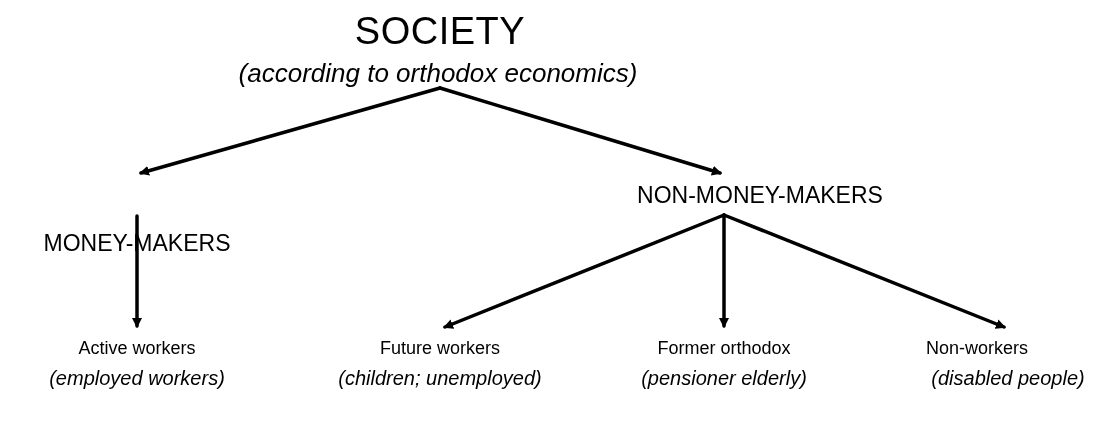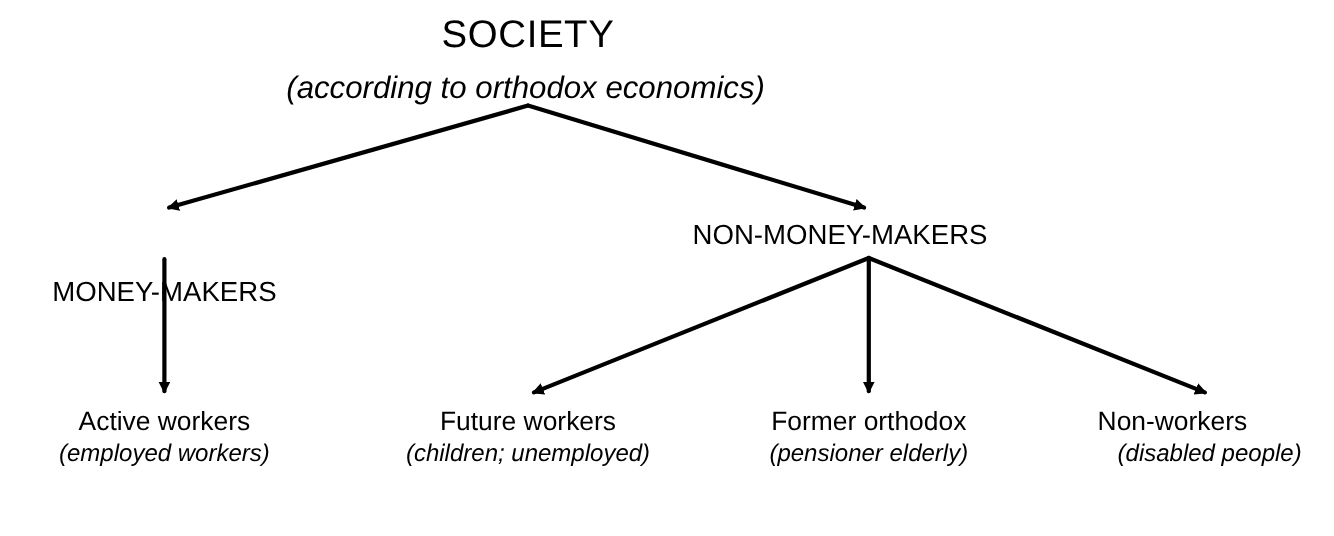--- a/index.html
+++ b/index.html
@@ -1,21 +1,21 @@
 <!DOCTYPE html>
 <html><head>
   <meta charset="utf-8">
   <style>
     html, body { margin: 0; padding: 0; background: #ffffff; }
     body { width: 1112px; height: 447px; position: relative; overflow: hidden; font-family: "Liberation Sans", sans-serif; color: #000; }
     .node { position: absolute; text-align: center; white-space: nowrap; transform: translateX(-50%); }
-    .title { font-size: 32px; top: 10px; left: 440px; letter-spacing: 0.5px; }
+    .title { font-size: 38px; top: 10px; left: 440px; letter-spacing: 0.5px; }
     .subtitle { font-size: 26px; font-style: italic; top: 58px; left: 438px; }
     .mid { font-size: 23px; top: 182px; }
-    .leaf { font-size: 22px; top: 338px; }
+    .leaf { font-size: 18px; top: 338px; }
     .leaf-sub { font-size: 20px; font-style: italic; top: 367px; }
     svg.arrows { position: absolute; left: 0; top: 0; }
   </style>
 </head>
 <body>
 
 <svg class="arrows" width="1112" height="447" viewBox="0 0 1112 447">
   <defs>
     <marker id="ah" markerWidth="10" markerHeight="10" refX="8" refY="5" orient="auto" markerUnits="userSpaceOnUse">
       <path d="M0,0 L10,5 L0,10 Z" fill="#000"></path>
@@ -28,21 +28,21 @@
     <line x1="724" y1="215" x2="445" y2="327" marker-end="url(#ah)"></line>
     <line x1="724" y1="215" x2="724" y2="326" marker-end="url(#ah)"></line>
     <line x1="724" y1="215" x2="1004" y2="327" marker-end="url(#ah)"></line>
   </g>
 </svg>
 
 <div class="node title">SOCIETY</div>
 <div class="node subtitle">(according to orthodox economics)</div>
 
 <div class="node mid" style="left:137px;margin-top:48px;">MONEY-MAKERS</div>
-<div class="node mid" style="left:700px;">NON-MONEY-MAKERS</div>
+<div class="node mid" style="left:760px;">NON-MONEY-MAKERS</div>
 
 <div class="node leaf" style="left:137px;">Active workers</div>
 <div class="node leaf-sub" style="left:137px;">(employed workers)</div>
 
 <div class="node leaf" style="left:440px;">Future workers</div>
 <div class="node leaf-sub" style="left:440px;">(children; unemployed)</div>
 
 <div class="node leaf" style="left:724px;">Former orthodox</div>
 <div class="node leaf-sub" style="left:724px;">(pensioner elderly)</div>
 

